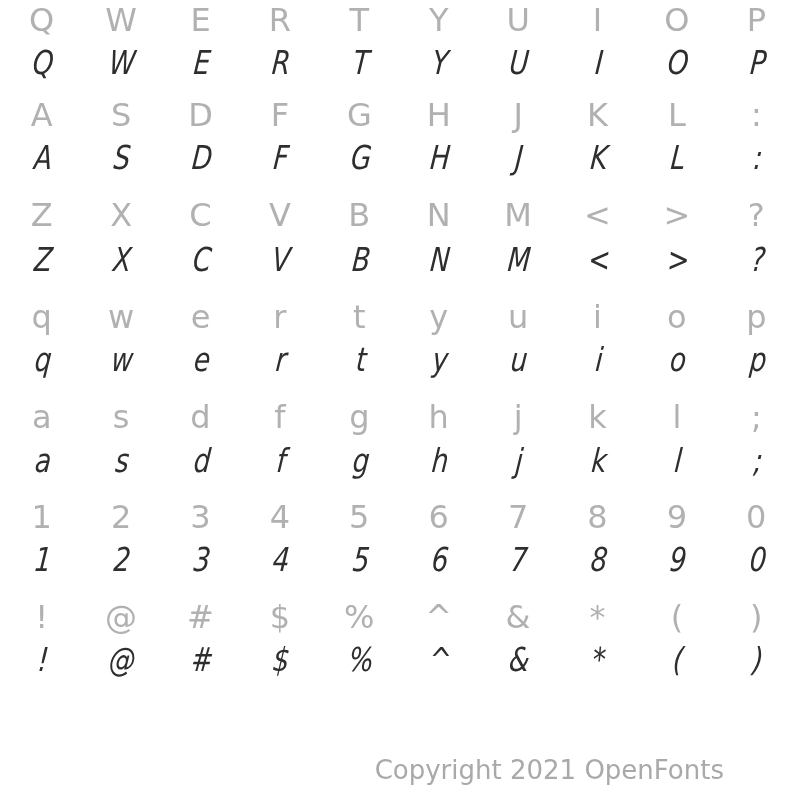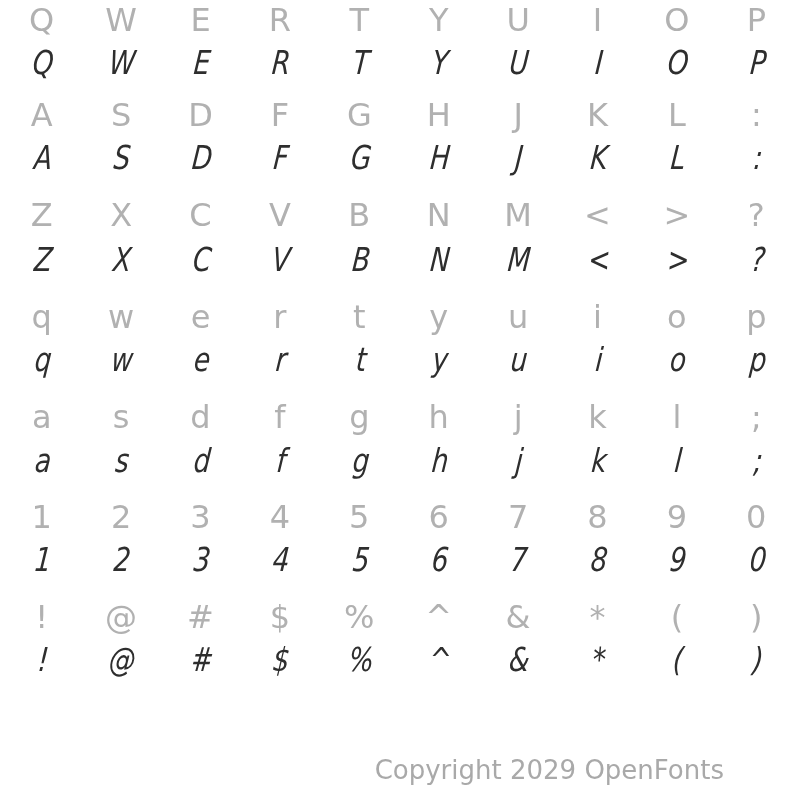--- a/index.html
+++ b/index.html
@@ -71,14 +71,14 @@
       <div class="glyph-row specimen" style="top: 240px;"><span class="cell">Z</span><span class="cell">X</span><span class="cell">C</span><span class="cell">V</span><span class="cell">B</span><span class="cell">N</span><span class="cell">M</span><span class="cell">&lt;</span><span class="cell">&gt;</span><span class="cell">?</span></div>
       <div class="glyph-row reference" style="top: 297px;"><span class="cell">q</span><span class="cell">w</span><span class="cell">e</span><span class="cell">r</span><span class="cell">t</span><span class="cell">y</span><span class="cell">u</span><span class="cell">i</span><span class="cell">o</span><span class="cell">p</span></div>
       <div class="glyph-row specimen" style="top: 340px;"><span class="cell">q</span><span class="cell">w</span><span class="cell">e</span><span class="cell">r</span><span class="cell">t</span><span class="cell">y</span><span class="cell">u</span><span class="cell">i</span><span class="cell">o</span><span class="cell">p</span></div>
       <div class="glyph-row reference" style="top: 397px;"><span class="cell">a</span><span class="cell">s</span><span class="cell">d</span><span class="cell">f</span><span class="cell">g</span><span class="cell">h</span><span class="cell">j</span><span class="cell">k</span><span class="cell">l</span><span class="cell">;</span></div>
       <div class="glyph-row specimen" style="top: 441px;"><span class="cell">a</span><span class="cell">s</span><span class="cell">d</span><span class="cell">f</span><span class="cell">g</span><span class="cell">h</span><span class="cell">j</span><span class="cell">k</span><span class="cell">l</span><span class="cell">;</span></div>
       <div class="glyph-row reference" style="top: 497px;"><span class="cell">1</span><span class="cell">2</span><span class="cell">3</span><span class="cell">4</span><span class="cell">5</span><span class="cell">6</span><span class="cell">7</span><span class="cell">8</span><span class="cell">9</span><span class="cell">0</span></div>
       <div class="glyph-row specimen" style="top: 540px;"><span class="cell">1</span><span class="cell">2</span><span class="cell">3</span><span class="cell">4</span><span class="cell">5</span><span class="cell">6</span><span class="cell">7</span><span class="cell">8</span><span class="cell">9</span><span class="cell">0</span></div>
       <div class="glyph-row reference" style="top: 597px;"><span class="cell">!</span><span class="cell">@</span><span class="cell">#</span><span class="cell">$</span><span class="cell">%</span><span class="cell">^</span><span class="cell">&amp;</span><span class="cell">*</span><span class="cell">(</span><span class="cell">)</span></div>
       <div class="glyph-row specimen" style="top: 640px;"><span class="cell">!</span><span class="cell">@</span><span class="cell">#</span><span class="cell">$</span><span class="cell">%</span><span class="cell">^</span><span class="cell">&amp;</span><span class="cell">*</span><span class="cell">(</span><span class="cell">)</span></div>
     </div>
-  <div class="copyright">Copyright 2029 OpenFonts</div>
+  <div class="copyright">Copyright 2021 OpenFonts</div>
 </div>
 
 </body></html>

